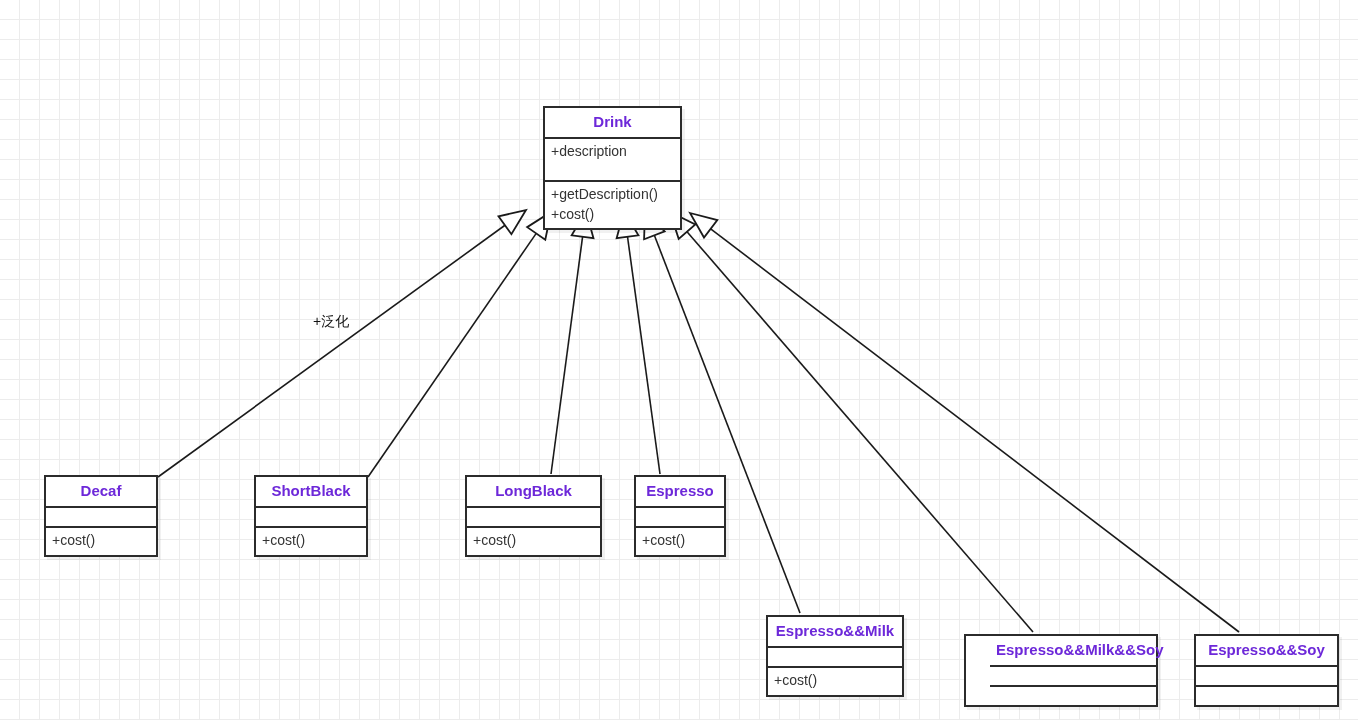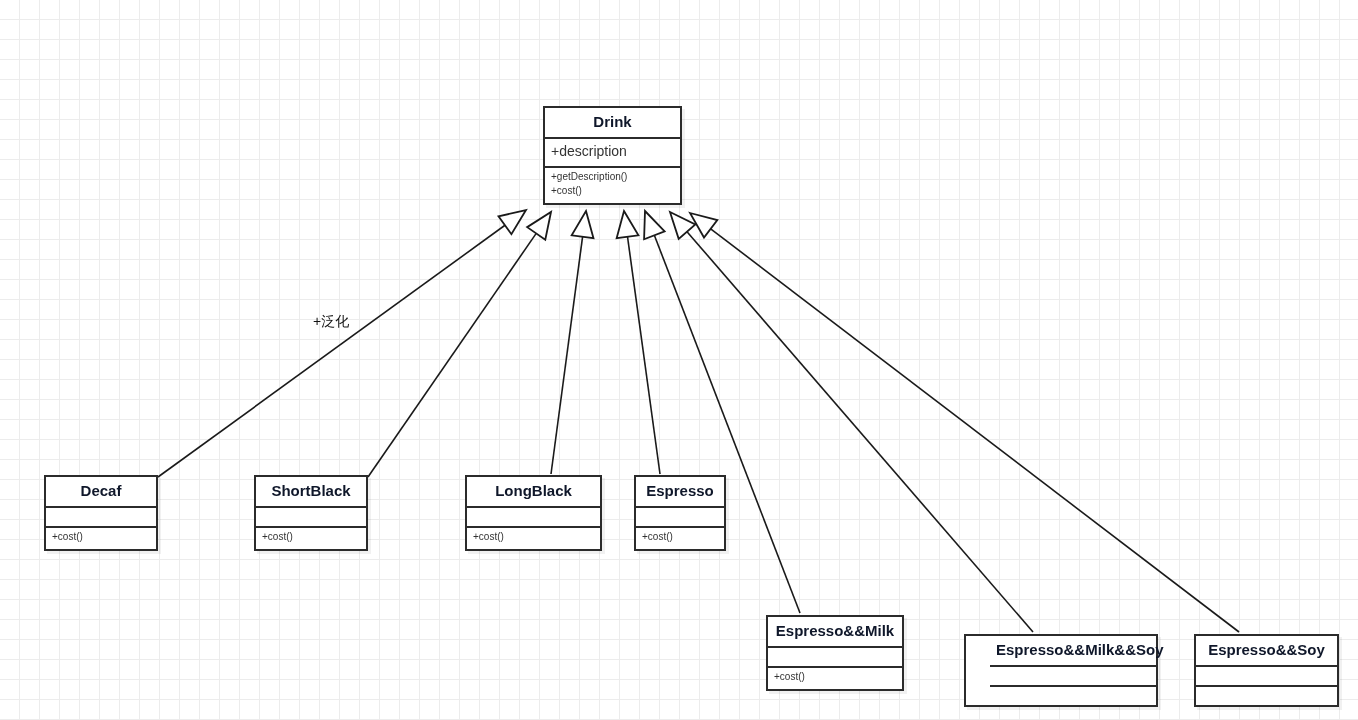--- a/index.html
+++ b/index.html
@@ -32,36 +32,36 @@
     box-sizing: border-box;
     background: #ffffff;
     border: 2px solid #2b2b2b;
     box-shadow: 3px 3px 0 0 rgba(0,0,0,0.055);
     z-index: 5;
   }
   .cls-name {
     text-align: center;
     font-weight: bold;
     font-size: 15px;
-    color: #0f172a;
+    color: #6d28d9;
     padding: 4px 6px 5px 6px;
     border-bottom: 2px solid #2b2b2b;
     white-space: nowrap;
     line-height: 1.35;
   }
   .cls-attrs {
     border-bottom: 2px solid #2b2b2b;
     font-size: 14px;
     color: #333333;
-    padding: 2px 6px 4px 6px;
+    padding: 2px 6px 18px 6px;
     line-height: 1.45;
     min-height: 9px;
   }
   .cls-ops {
-    font-size: 10px;
+    font-size: 14px;
     color: #333333;
     padding: 2px 6px 4px 6px;
     line-height: 1.45;
     min-height: 9px;
   }
   .cls-attrs.empty, .cls-ops.empty {
     padding: 0;
     height: 18px;
   }
   .member {

